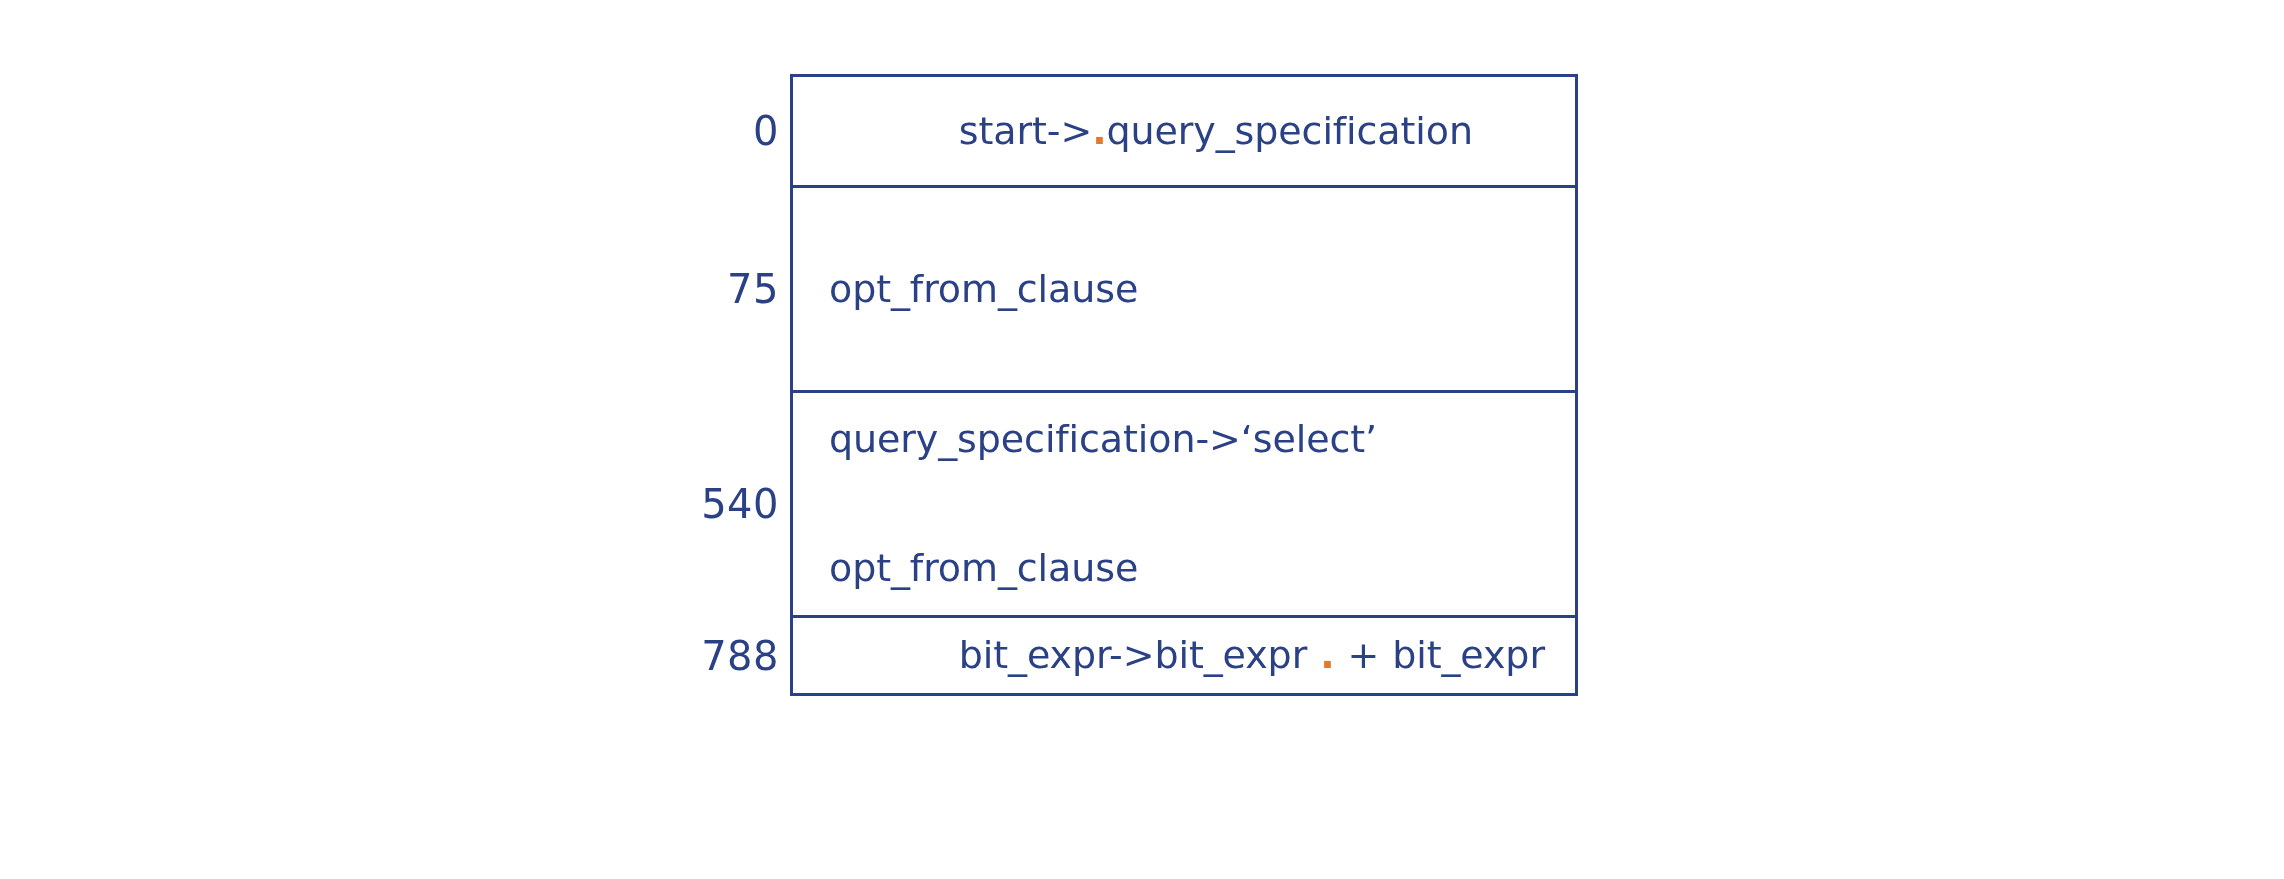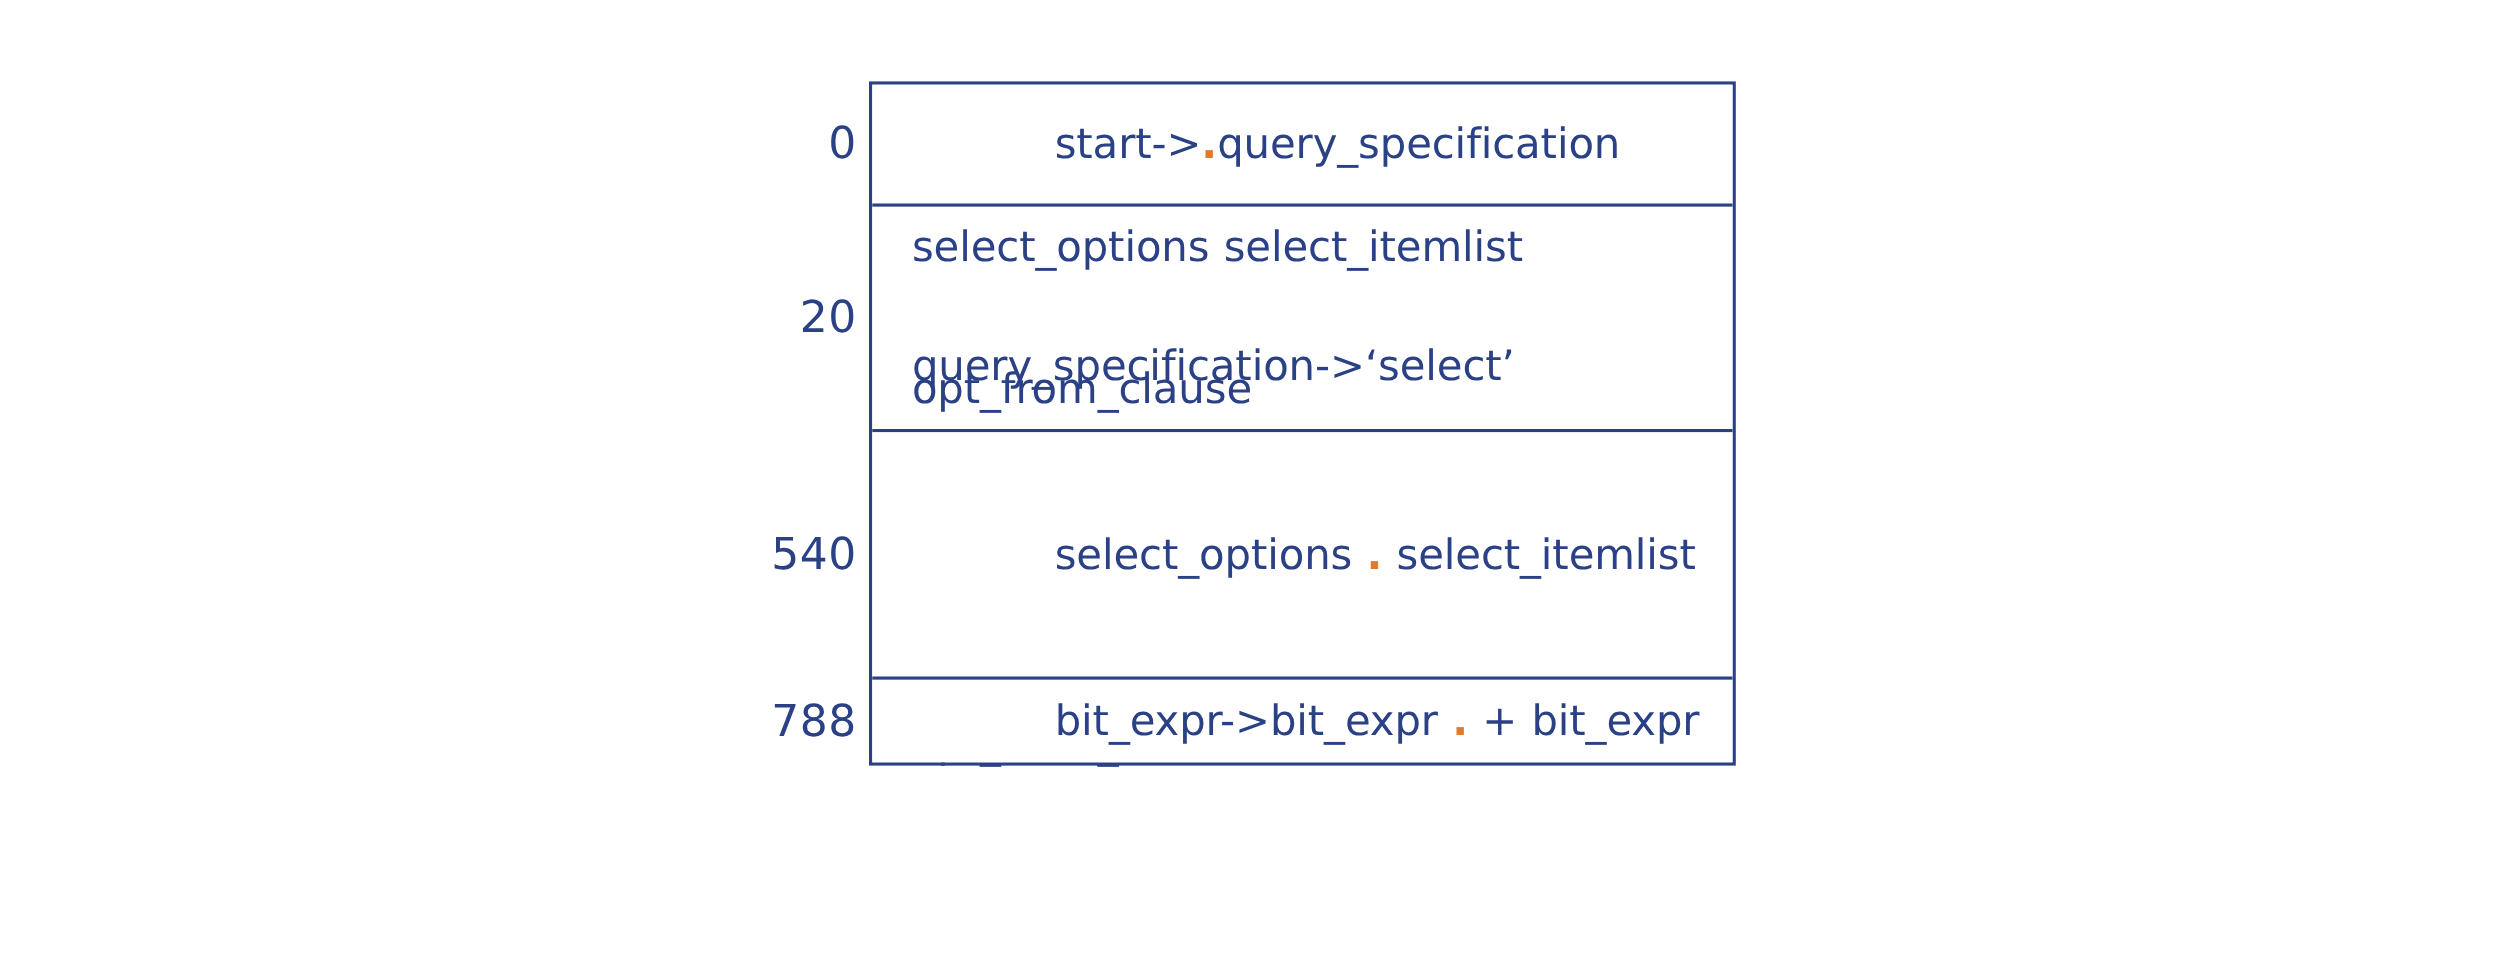--- a/index.html
+++ b/index.html
@@ -97,34 +97,30 @@
     <div class="item-row row-h1">
       <span class="state-num">0</span>
       <div class="production">
         <span class="pline">
           <span>start-&gt;</span><span class="dot">.</span><span>query_specification</span>
         </span>
       </div>
     </div>
 
     <div class="item-row row-h2">
-      <span class="state-num">20</span>
+      <span class="state-num">75</span>
       <div class="production">
-        <span class="pline">select_options select_itemlist</span>
         <span class="pline">opt_from_clause</span>
       </div>
     </div>
 
     <div class="item-row row-h3">
       <span class="state-num">540</span>
       <div class="production">
         <span class="pline">query_specification-&gt;‘select’</span>
-        <span class="pline">
-          <span>select_options </span><span class="dot">.</span><span> select_itemlist</span>
-        </span>
         <span class="pline">opt_from_clause</span>
       </div>
     </div>
 
     <div class="item-row row-h4">
       <span class="state-num">788</span>
       <div class="production">
         <span class="pline">
           <span>bit_expr-&gt;bit_expr </span><span class="dot">.</span><span> + bit_expr</span>
         </span>

